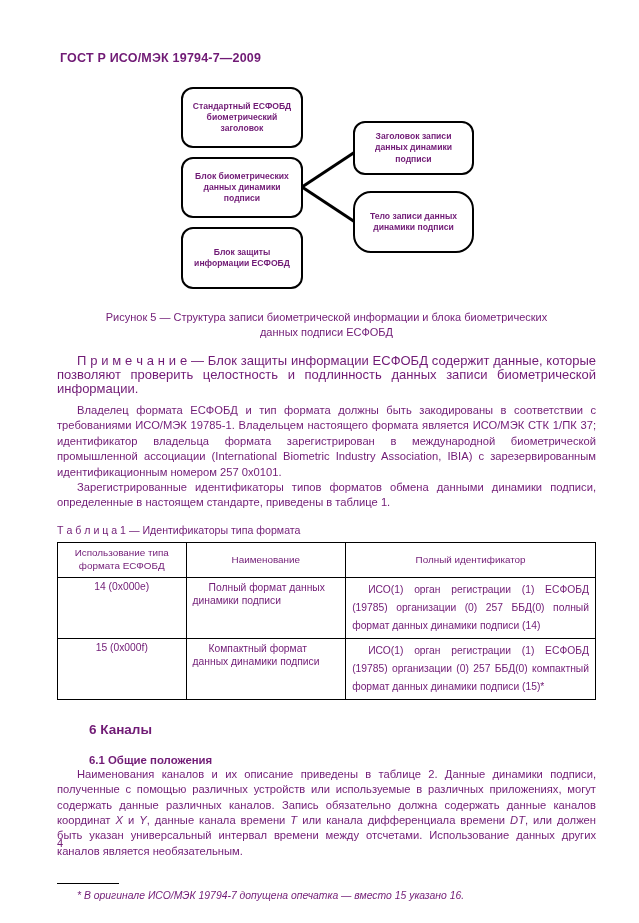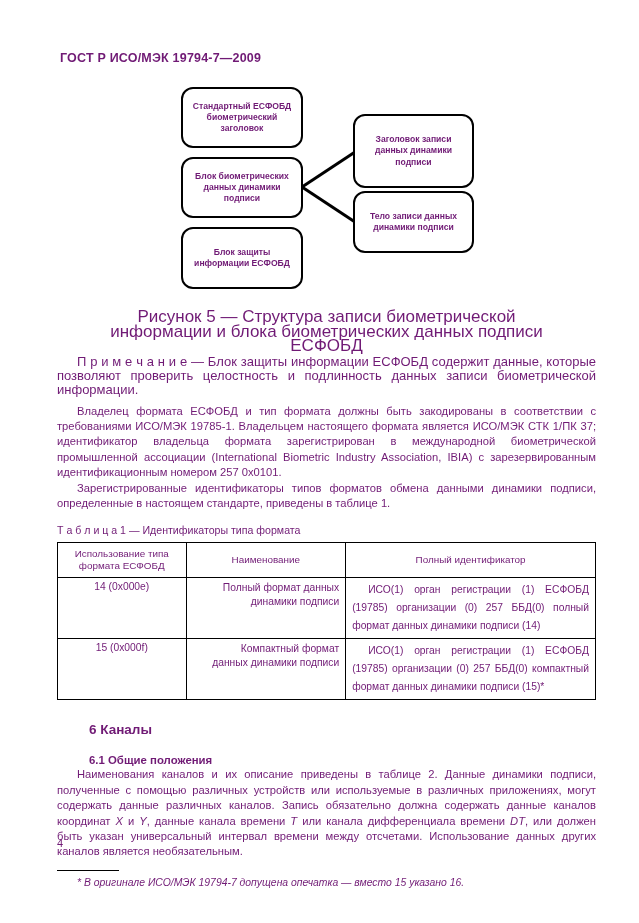--- a/index.html
+++ b/index.html
@@ -9,40 +9,40 @@
   
   .diagram{position:absolute;left:0;top:80px;width:639px;height:215px;}
   .connectors{position:absolute;left:0;top:0;}
   .connectors line{stroke:#000;stroke-width:3;}
   .dbox{position:absolute;box-sizing:border-box;border:2.5px solid #000;border-radius:12px;
         background:#fff;display:flex;align-items:center;justify-content:center;text-align:center;
         font-weight:bold;font-size:8.6px;line-height:1.3;padding:16px 8px;}
   .b-l1{left:181px;top:7px;width:122px;height:61px;}
   .b-l2{left:181px;top:77px;width:122px;height:61px;}
   .b-l3{left:181px;top:147px;width:122px;height:62px;}
-  .b-r1{left:353px;top:34px;width:121px;height:74px;}
-  .b-r2{left:353px;top:111px;width:121px;height:62px;}
+  .b-r1{left:353px;top:41px;width:121px;height:54px;}
+  .b-r2{left:353px;top:111px;width:121px;height:62px;border-radius:18px;}
   
   .column{position:absolute;left:57px;top:310px;width:539px;}
-  .caption{text-align:center;max-width:445px;margin:0 auto 1px auto;font-size:17px;line-height:14.5px;}
+  .caption{text-align:center;max-width:445px;margin:0 auto 15px auto;font-size:11px;line-height:14.5px;}
   .note{font-size:13px;line-height:14px;text-align:justify;text-indent:20px;margin:0 0 7px 0;}
   .para{font-size:11.2px;line-height:15.4px;text-align:justify;text-indent:20px;margin:0;}
   .para.last{margin-bottom:13px;}
   .tbl-label{font-size:10.6px;margin:0 0 6px 0;}
   table.fmt{width:100%;border-collapse:collapse;font-size:10.3px;table-layout:fixed;}
   table.fmt th,table.fmt td{border:1px solid #000;padding:3px 6px;vertical-align:top;}
   table.fmt th{font-weight:normal;text-align:center;vertical-align:middle;font-size:9.9px;height:28px;line-height:12.5px;}
   .col1{width:124px;} .col2{width:154px;} .col3{width:241px;}
   td.c1{text-align:center;padding-top:6px;margin-top:24px;}
-  td.c2{text-align:right;text-indent:16px;line-height:13.5px;padding-top:5px;margin-top:29px;}
+  td.c2{text-align:left;text-indent:16px;line-height:13.5px;padding-top:5px;margin-top:29px;}
   td.c3{text-align:justify;text-indent:16px;line-height:18px;padding-top:5px;margin-top:36px;}
   .sec-heading{font-size:13.5px;font-weight:bold;margin:22px 0 0 32px;}
   .sub-heading{font-size:11.4px;font-weight:bold;margin:17px 0 1px 32px;}
   .it{font-style:italic;}
-  .footnote-block{margin-top:10px;}
+  .footnote-block{margin-top:24px;}
   .footnote-rule{width:62px;border-top:1px solid #000;margin:0 0 5px 0;}
   .footnote{font-size:10.4px;font-style:italic;text-indent:20px;margin:0;line-height:14px;}
   .page-number{position:absolute;left:57px;top:837px;font-size:11px;}
 </style>
 </head>
 <body>
 
 <div class="page">
 
   <div class="doc-header">ГОСТ Р ИСО/МЭК 19794-7—2009</div>

